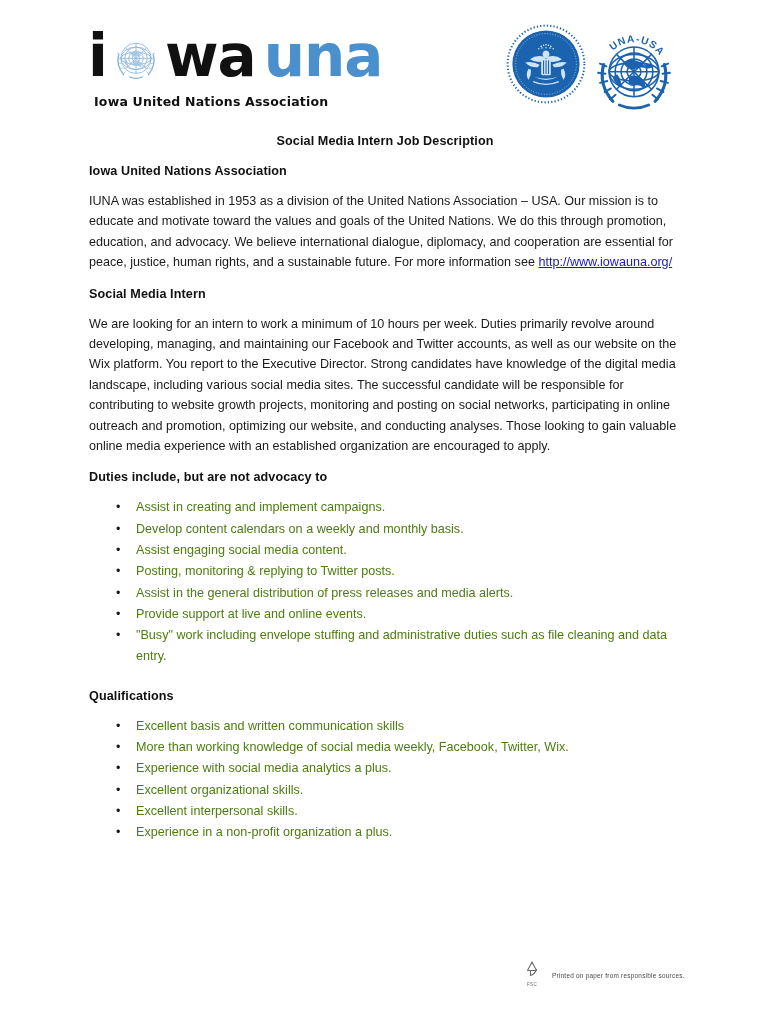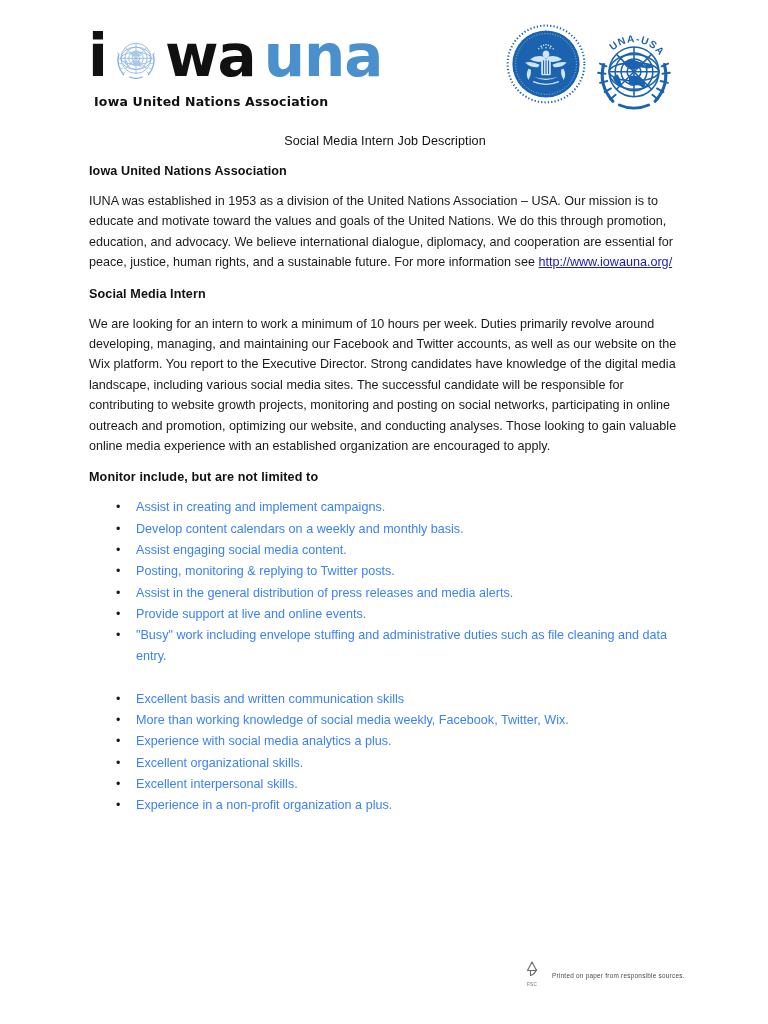--- a/index.html
+++ b/index.html
@@ -104,21 +104,21 @@
   
   .doc {
     position: absolute;
     left: 89px;
     top: 134px;
     width: 592px;
   }
   .doc-title {
     text-align: center;
     font-size: 12.6px;
-    font-weight: normal;
+    font-weight: bold;
     color: #111111;
     margin: 0 0 16px 0;
     letter-spacing: 0.1px;
   }
   h2.section-heading {
     font-size: 12.6px;
     font-weight: bold;
     color: #111111;
     margin: 0 0 13px 0;
     letter-spacing: 0.1px;
@@ -136,21 +136,21 @@
   }
   ul.bullets {
     list-style: none;
     margin: 0 0 14px 0;
     padding: 0;
   }
   ul.bullets li {
     position: relative;
     font-size: 12.6px;
     line-height: 20.8px;
-    color: #3b82f6;
+    color: #4d7c0f;
     padding-left: 47px;
     margin: 0 0 0.5px 0;
   }
   ul.bullets li::before {
     content: "\2022";
     position: absolute;
     left: 27px;
     top: 0;
     font-size: 12.6px;
     color: #1a1a1a;
@@ -318,34 +318,35 @@
     <div class="doc-title">Social Media Intern Job Description</div>
 
     <h2 class="section-heading">Iowa United Nations Association</h2>
 
     <p class="body-text"><span>IUNA was established in 1953 as a division of the United Nations Association – USA. Our mission is to educate and motivate toward the values and goals of the United Nations. We do this through promotion, education, and advocacy.  We believe international dialogue, diplomacy, and cooperation are essential for peace, justice, human rights, and a sustainable future. For more information see </span><a class="weblink" href="#">http://www.iowauna.org/</a></p>
 
     <h2 class="section-heading">Social Media Intern</h2>
 
     <p class="body-text">We are looking for an intern to work a minimum of 10 hours per week. Duties primarily revolve around developing, managing, and maintaining our Facebook and Twitter accounts, as well as our website on the Wix platform. You report to the Executive Director. Strong candidates have knowledge of the digital media landscape, including various social media sites. The successful candidate will be responsible for contributing to website growth projects, monitoring and posting on social networks, participating in online outreach and promotion, optimizing our website, and conducting analyses. Those looking to gain valuable online media experience with an established organization are encouraged to apply.</p>
 
-    <h2 class="section-heading">Monitor include, but are not limited to</h2>
+    <h2 class="section-heading">Duties include, but are not advocacy to</h2>
 
     <ul class="bullets">
       <li>Assist in creating and implement campaigns.</li>
       <li>Develop content calendars on a weekly and monthly basis.</li>
       <li>Assist engaging social media content.</li>
       <li>Posting, monitoring &amp; replying to Twitter posts.</li>
       <li>Assist in the general distribution of press releases and media alerts.</li>
       <li>Provide support at live and online events.</li>
       <li>"Busy" work including envelope stuffing and administrative duties such as file cleaning and data entry.</li>
     </ul>
 
     <div class="sp-list"></div>
 
+    <h2 class="section-heading">Qualifications</h2>
 
     <ul class="bullets">
       <li>Excellent basis and written communication skills</li>
       <li>More than working knowledge of social media weekly, Facebook, Twitter, Wix.</li>
       <li>Experience with social media analytics a plus.</li>
       <li>Excellent organizational skills.</li>
       <li>Excellent interpersonal skills.</li>
       <li>Experience in a non-profit organization a plus.</li>
     </ul>
   </div>

